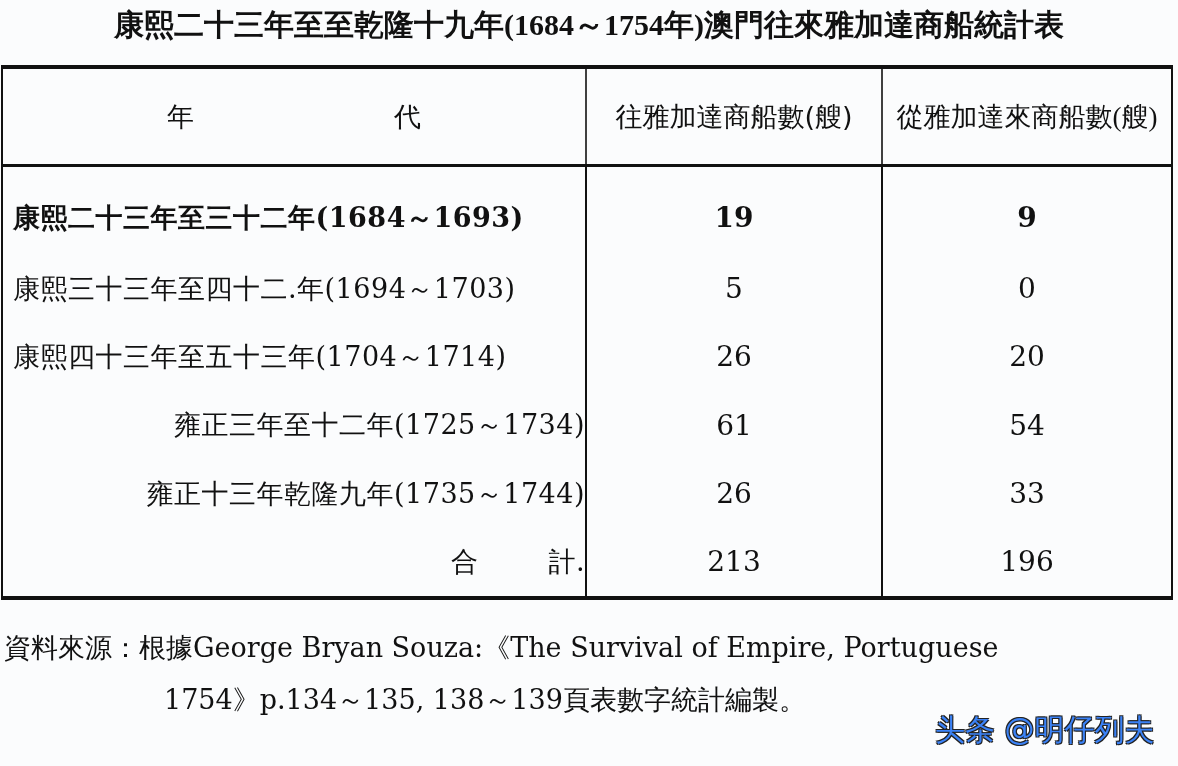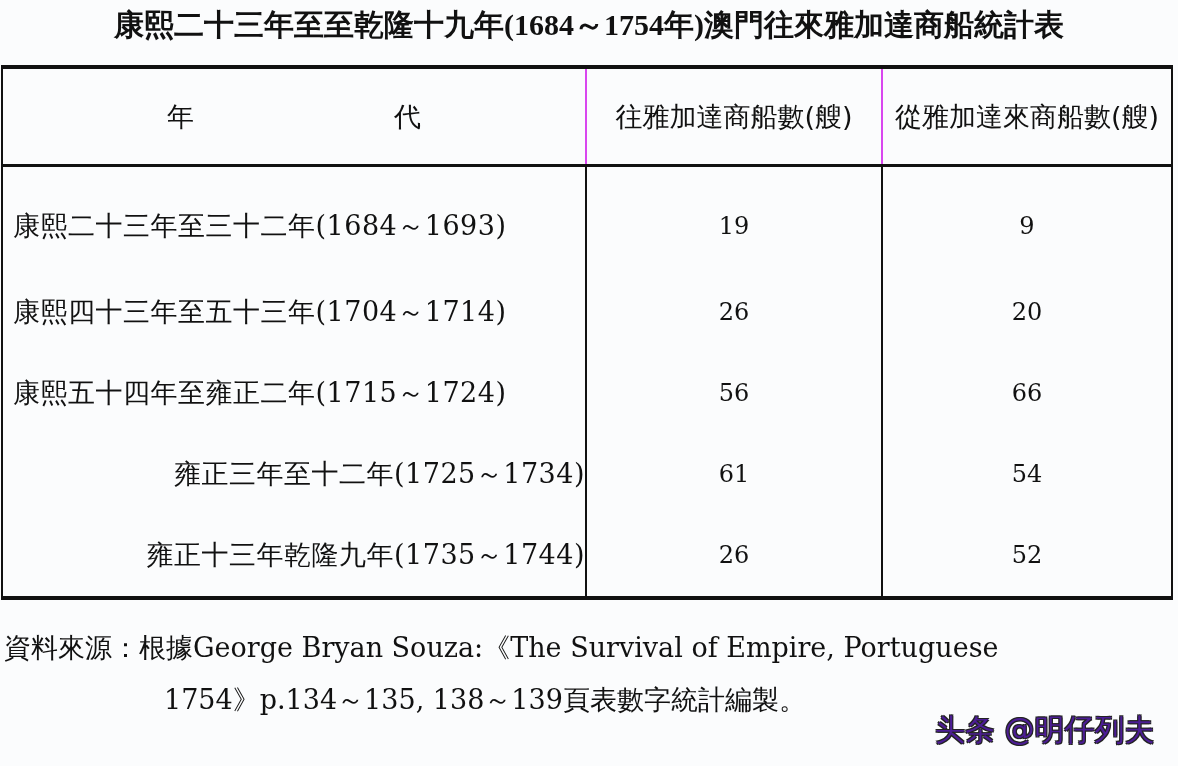--- a/index.html
+++ b/index.html
@@ -20,45 +20,45 @@
     box-sizing: border-box;
   }
   table { border-collapse: collapse; width: 100%; height: 100%; table-layout: fixed; }
   col.c1 { width: 583px; }
   col.c2 { width: 296px; }
   col.c3 { width: auto; }
   th {
     height: 95px; font-weight: normal; font-size: 27px;
     font-family: "DejaVu Sans", "Liberation Sans", sans-serif;
     border-bottom: 3px solid #111;
-    border-right: 2px solid #d946ef; text-align: center; padding: 0;
+    border-right: 2px solid #404040; text-align: center; padding: 0;
   }
-  th:last-child { border-right: none; }
+  th:last-child { border-right: none; font-family: Liberation Serif, serif; }
   th.period-head span { display: inline-block; }
   th.period-head .gap { width: 200px; }
   td {
-    font-size: 24px; text-align: center; padding: 0; height: 51px;
+    font-size: 28px; text-align: center; padding: 0; height: 51px;
     border-right: 2px solid #111; white-space: nowrap;
   }
   td:last-child { border-right: none; }
   td.period { text-align: right; font-size: 27px; letter-spacing: 0.5px; }
   td.period.left { text-align: left; padding-left: 10px; }
-  tr.first td { padding-top: 14px; }
+  tr.first td { padding-top: 14px; font-weight: bold; }
   tr.total td.period span.gap { display: inline-block; width: 70px; }
   .source {
     position: absolute; left: 4px; top: 622px; width: 1170px;
     font-size: 27px; line-height: 52px; color: #111;
   }
   .source .label { font-family: "DejaVu Sans", "Liberation Sans", sans-serif; font-weight: normal; }
   .source .line2, .source .line3 { padding-left: 160px; display: block; }
   .source .line1 { display: block; white-space: nowrap; }
   .watermark {
     position: absolute; left: 935px; top: 710px; font-size: 30px;
     font-family: "DejaVu Sans", "Liberation Sans", sans-serif;
-    color: #4c1d95;
+    color: #3b82f6;
     text-shadow: -1px -1px 0 #222, 1px -1px 0 #222, -1px 1px 0 #222, 1px 1px 0 #222;
   }
 </style>
 </head>
 <body>
 
 <div class="title">康熙二十三年至至乾隆十九年(1684～1754年)澳門往來雅加達商船統計表</div>
 
 <div class="table-wrap">
   <table>
@@ -76,38 +76,45 @@
         <th>從雅加達來商船數(艘)</th>
       </tr>
     </thead>
     <tbody>
       <tr class="first">
         <td class="period left">康熙二十三年至三十二年(1684～1693)</td>
         <td>19</td>
         <td>9</td>
       </tr>
       <tr>
+        <td class="period left">康熙三十三年至四十二.年(1694～1703)</td>
+        <td>5</td>
+        <td>0</td>
+      </tr>
+      <tr>
         <td class="period left">康熙四十三年至五十三年(1704～1714)</td>
         <td>26</td>
         <td>20</td>
-      </tr>
-      <tr>
-        <td class="period left">康熙五十四年至雍正二年(1715～1724)</td>
-        <td>56</td>
-        <td>66</td>
       </tr>
       <tr>
         <td class="period">雍正三年至十二年(1725～1734)</td>
         <td>61</td>
         <td>54</td>
       </tr>
       <tr>
         <td class="period">雍正十三年乾隆九年(1735～1744)</td>
         <td>26</td>
-        <td>52</td>
+        <td>33</td>
+      </tr>
+      <tr class="total">
+        <td class="period">
+          <span>合</span><span class="gap"></span><span>計.</span>
+        </td>
+        <td>213</td>
+        <td>196</td>
       </tr>
     </tbody>
   </table>
 </div>
 
 <div class="source">
   <span class="line1"><span class="label">資料來源：</span><span>根據George Bryan Souza:《The Survival of Empire, Portuguese</span></span>
   <span class="line3">1754》p.134～135, 138～139頁表數字統計編製。</span>
 </div>
 

